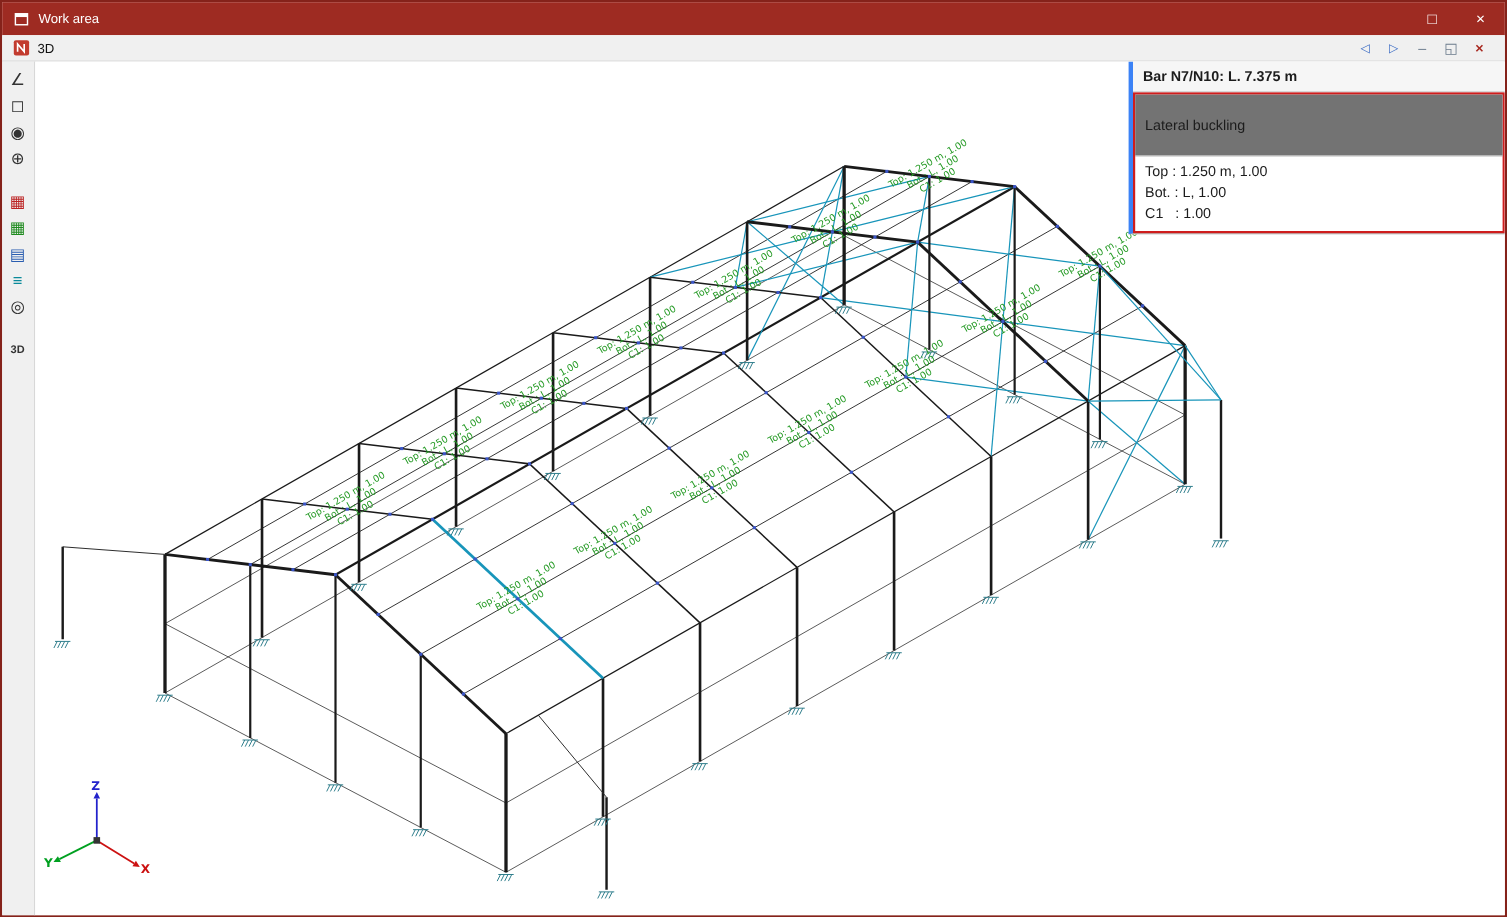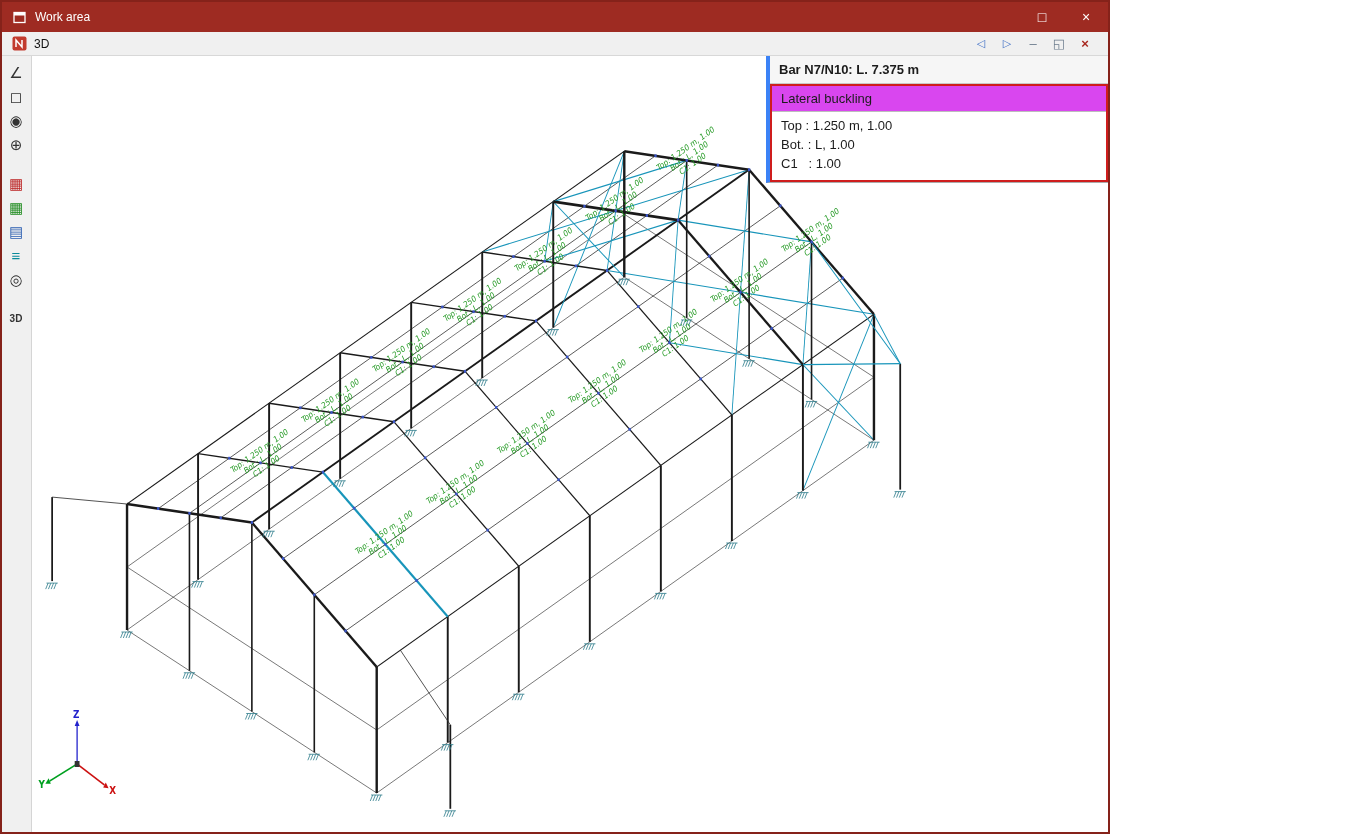--- a/index.html
+++ b/index.html
@@ -1,18 +1,18 @@
 <!DOCTYPE html>
 <html><head>
 <meta charset="utf-8">
 <style>
   *{margin:0;padding:0;box-sizing:border-box}
   html,body{width:1370px;height:834px;overflow:hidden;background:#fff;
     font-family:"Liberation Sans",sans-serif}
-  .window{width:1110px;height:834px;border:2px solid #85221a;display:flex;flex-direction:column;background:#fff}
+  .window{width:1370px;height:834px;border:2px solid #85221a;display:flex;flex-direction:column;background:#fff}
 
   
   .titlebar{height:30px;background:#9e2b22;display:flex;align-items:center;color:#fff;padding:0 0 0 10px;flex:0 0 auto}
   .ttitle{font-size:12px;margin-left:8px}
   .tspacer{flex:1}
   .tbtn{width:44px;height:30px;line-height:30px;text-align:center;font-size:14px;color:#fff;cursor:default}
 
   
   .tabbar{height:24px;background:#f0f0f0;display:flex;align-items:center;border-bottom:1px solid #d8d8d8;padding:0 10px;flex:0 0 auto}
   .tabname{font-size:12px;color:#111;margin-left:7px}
@@ -26,21 +26,21 @@
   .ticonb{width:28px;height:24px;line-height:24px;text-align:center;font-size:15px;cursor:default}
   .ticonb.gap{margin-top:15px}
   .canvas{flex:1;position:relative;background:#fff;overflow:hidden}
   #scene{position:absolute;left:0;top:0;width:100%;height:100%}
 
   
   .panel{position:absolute;top:0;right:0;width:342px;background:#fff;border-left:4px solid #3b82f6;border-bottom:1px solid #ababab;font-size:13px;color:#1c1c1c;z-index:5}
   .p-title{font-weight:bold;padding:6px 9px;border-bottom:1px solid #c9c9c9;background:#f6f6f6}
   .p-row{padding:6px 9px;border-bottom:1px solid #c9c9c9;background:#fff}
   .p-red{border:2px solid #cf1d1d}
-  .p-lbh{background:#d946ef;padding:5px 9px;border-bottom:1px solid #bdbdbd}
+  .p-lbh{background:#737373;padding:20px 9px;border-bottom:1px solid #bdbdbd}
   .p-lbrows{padding:4px 9px 7px}
   .p-lbrow{padding:2px 0;white-space:pre}
 </style>
 </head>
 <body>
 
 <div class="window">
 
   <div class="titlebar">
     <span style="display:inline-flex">

